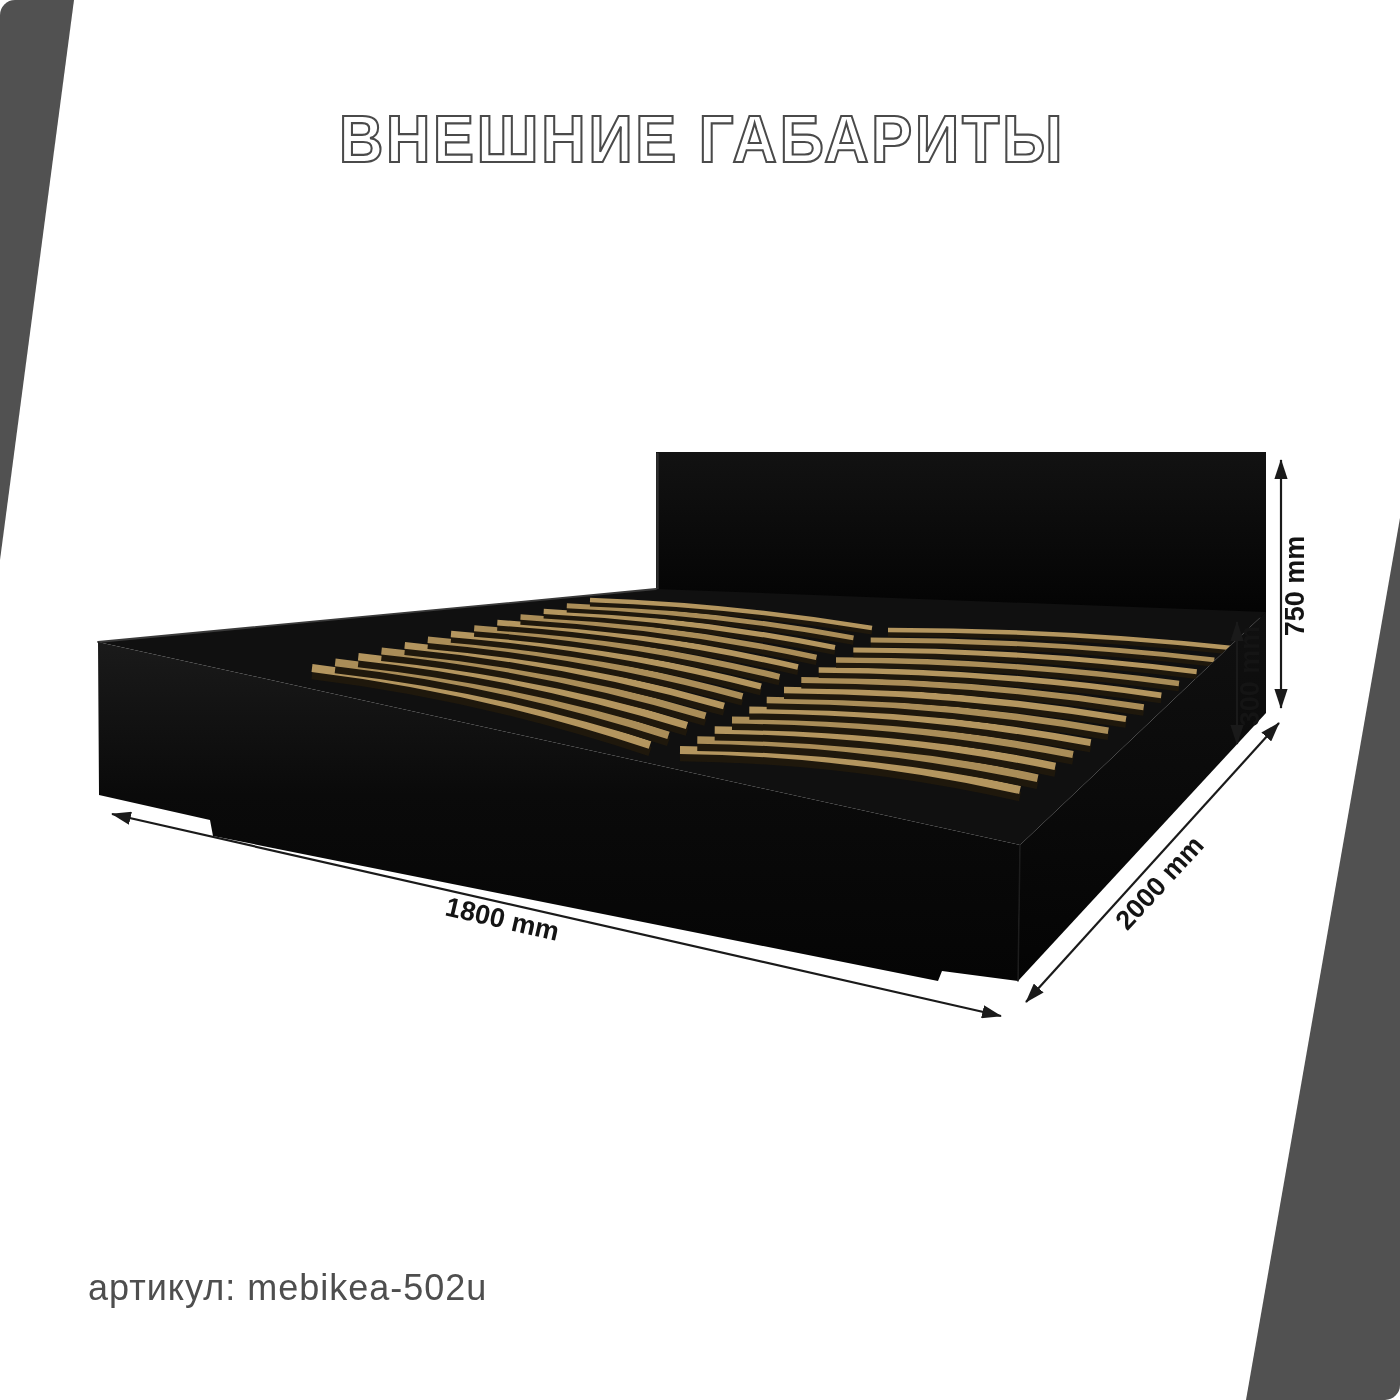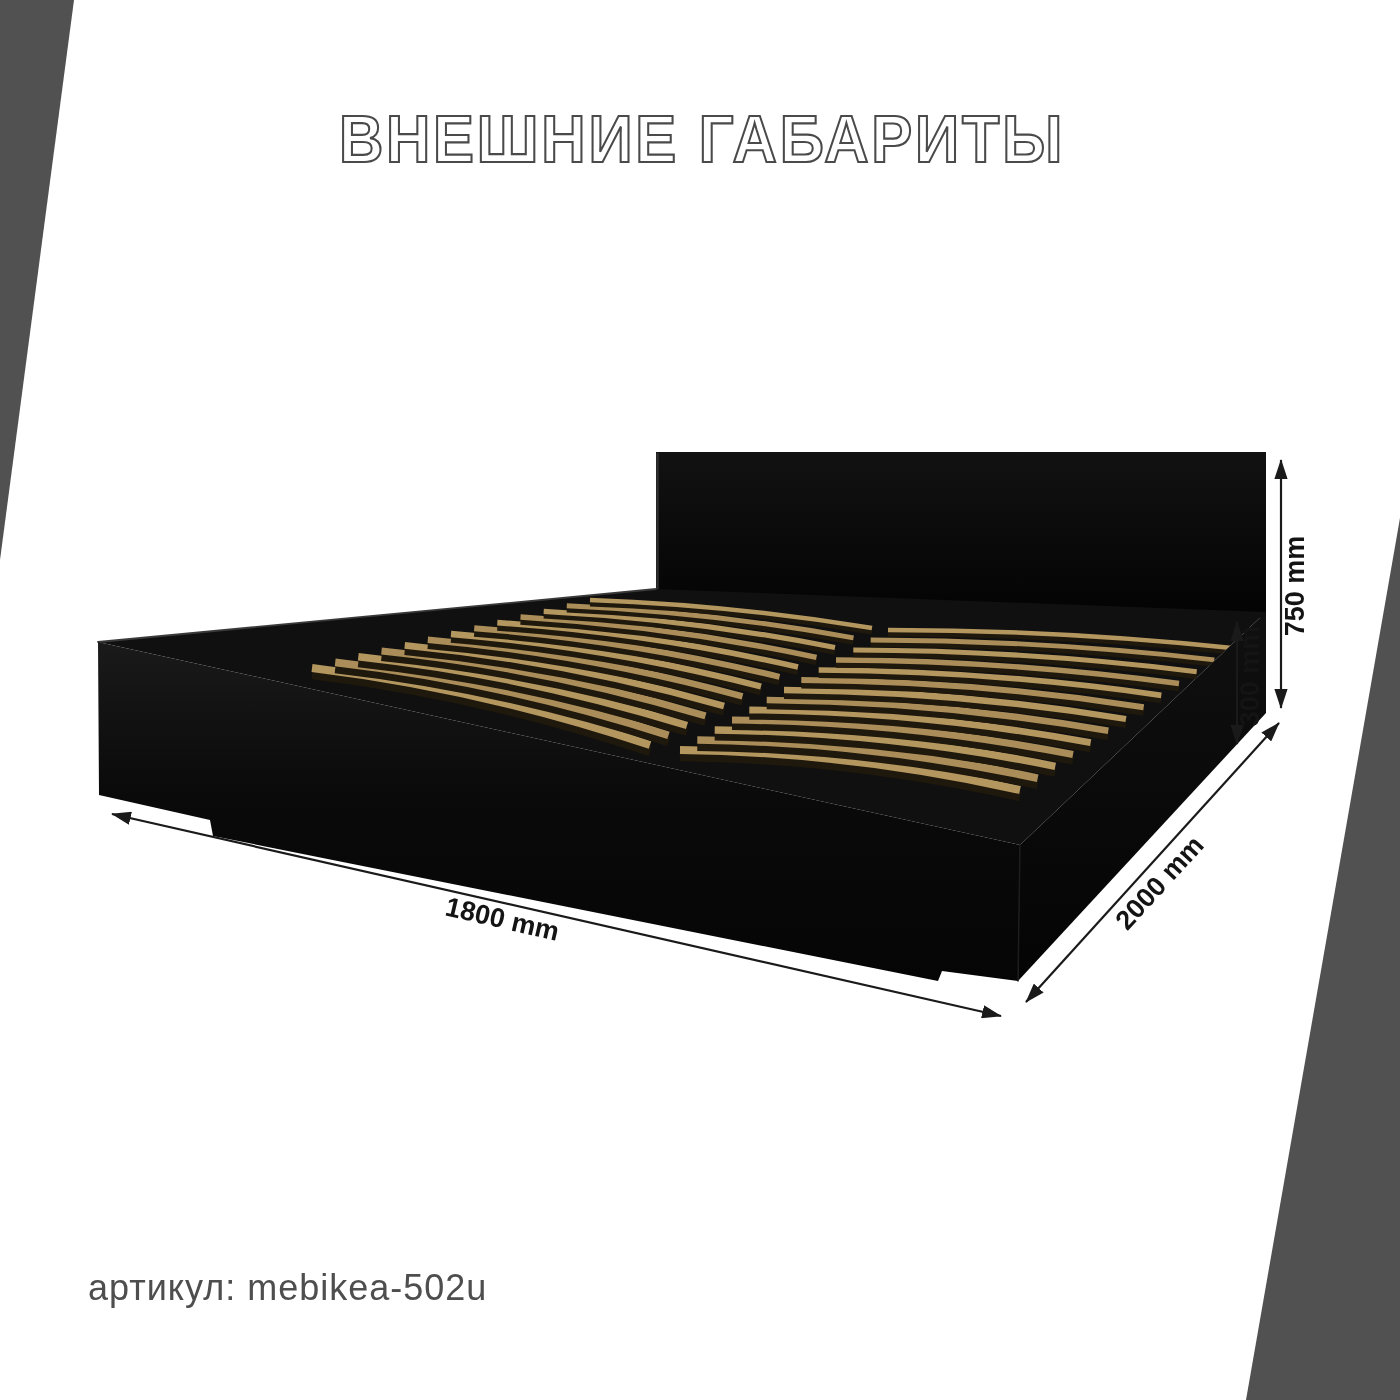--- a/index.html
+++ b/index.html
@@ -1,17 +1,17 @@
 <!DOCTYPE html>
 <html><head>
 <meta charset="utf-8">
 <style>
   html,body{margin:0;padding:0;background:#fff;}
   .canvas{position:relative;width:1400px;height:1400px;background:#ffffff;overflow:hidden;
-          font-family:"Liberation Sans",sans-serif;}
+          font-family:"Liberation Sans",sans-serif;border-radius:15px;}
   svg{display:block;}
   text{font-family:"Liberation Sans",sans-serif;}
   .title-text{font-size:66px;font-weight:600;letter-spacing:3px;fill:#ffffff;
               stroke:#4a4a4a;stroke-width:2.2px;}
   .dim-text{font-size:27px;font-weight:600;fill:#141414;}
   .article-text{font-size:36px;font-weight:400;fill:#4e4e4e;letter-spacing:1px;}
   .dim-line{stroke:#1a1a1a;stroke-width:2.2;fill:none;}
   .edge-hi{fill:none;stroke-linecap:round;}
 </style>
 </head>

